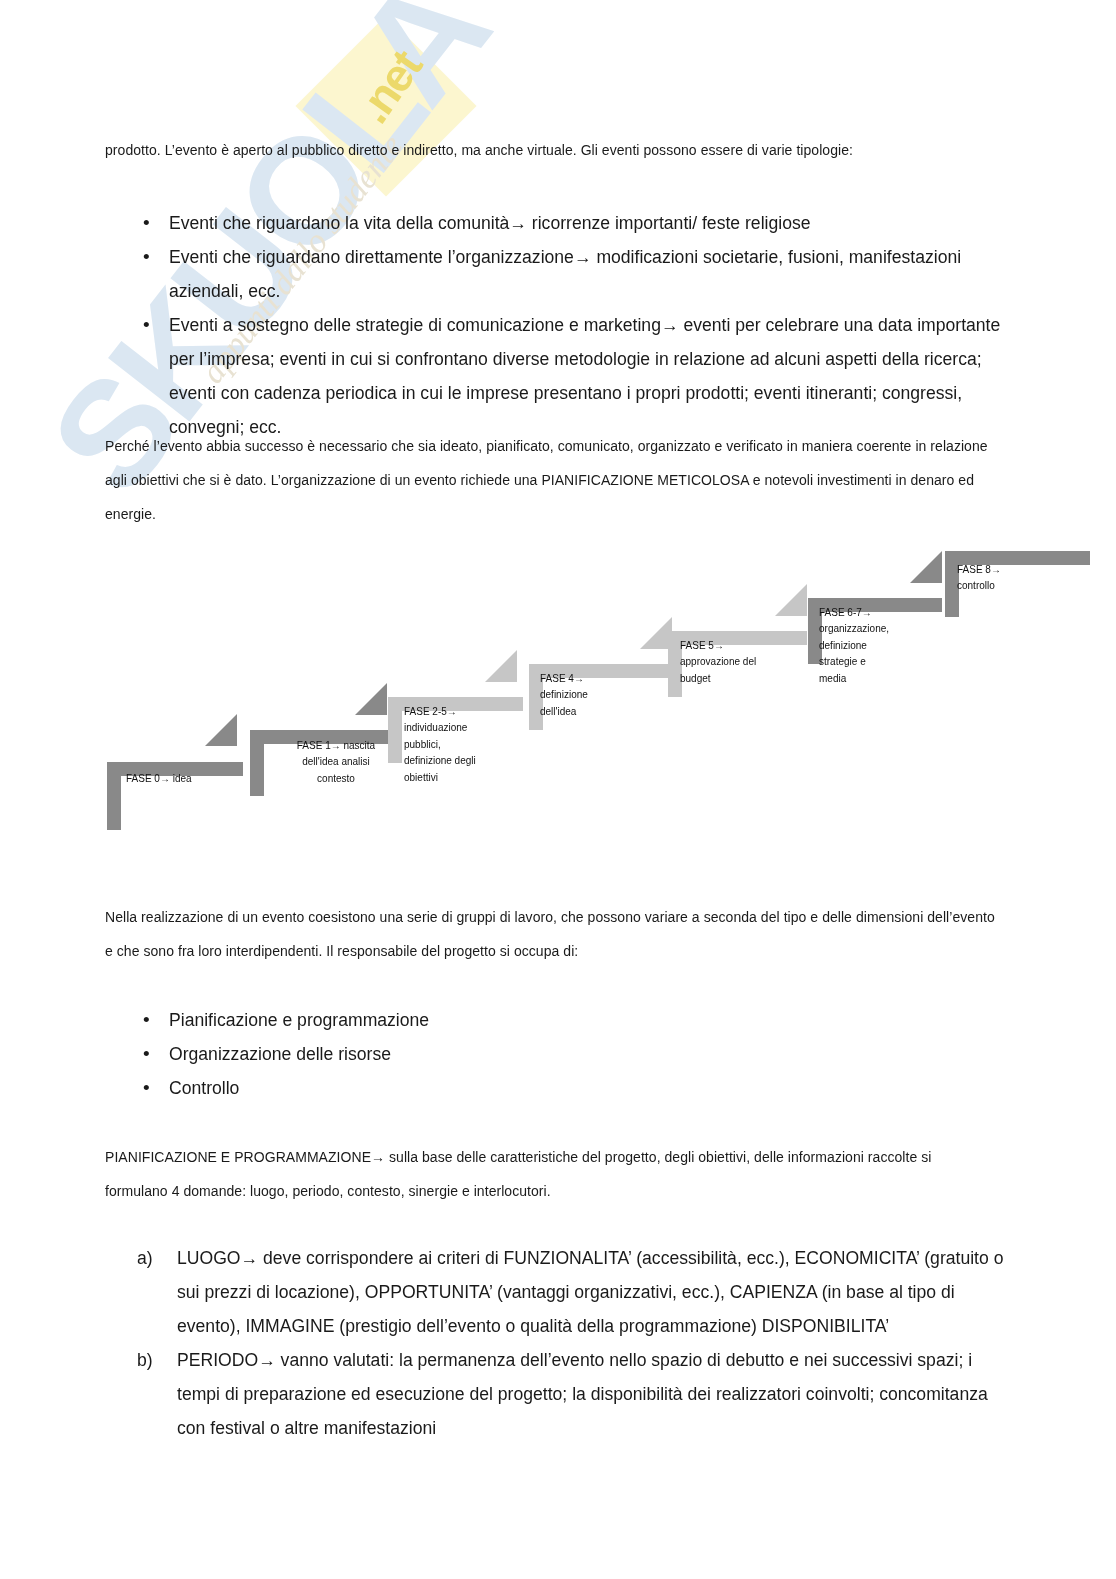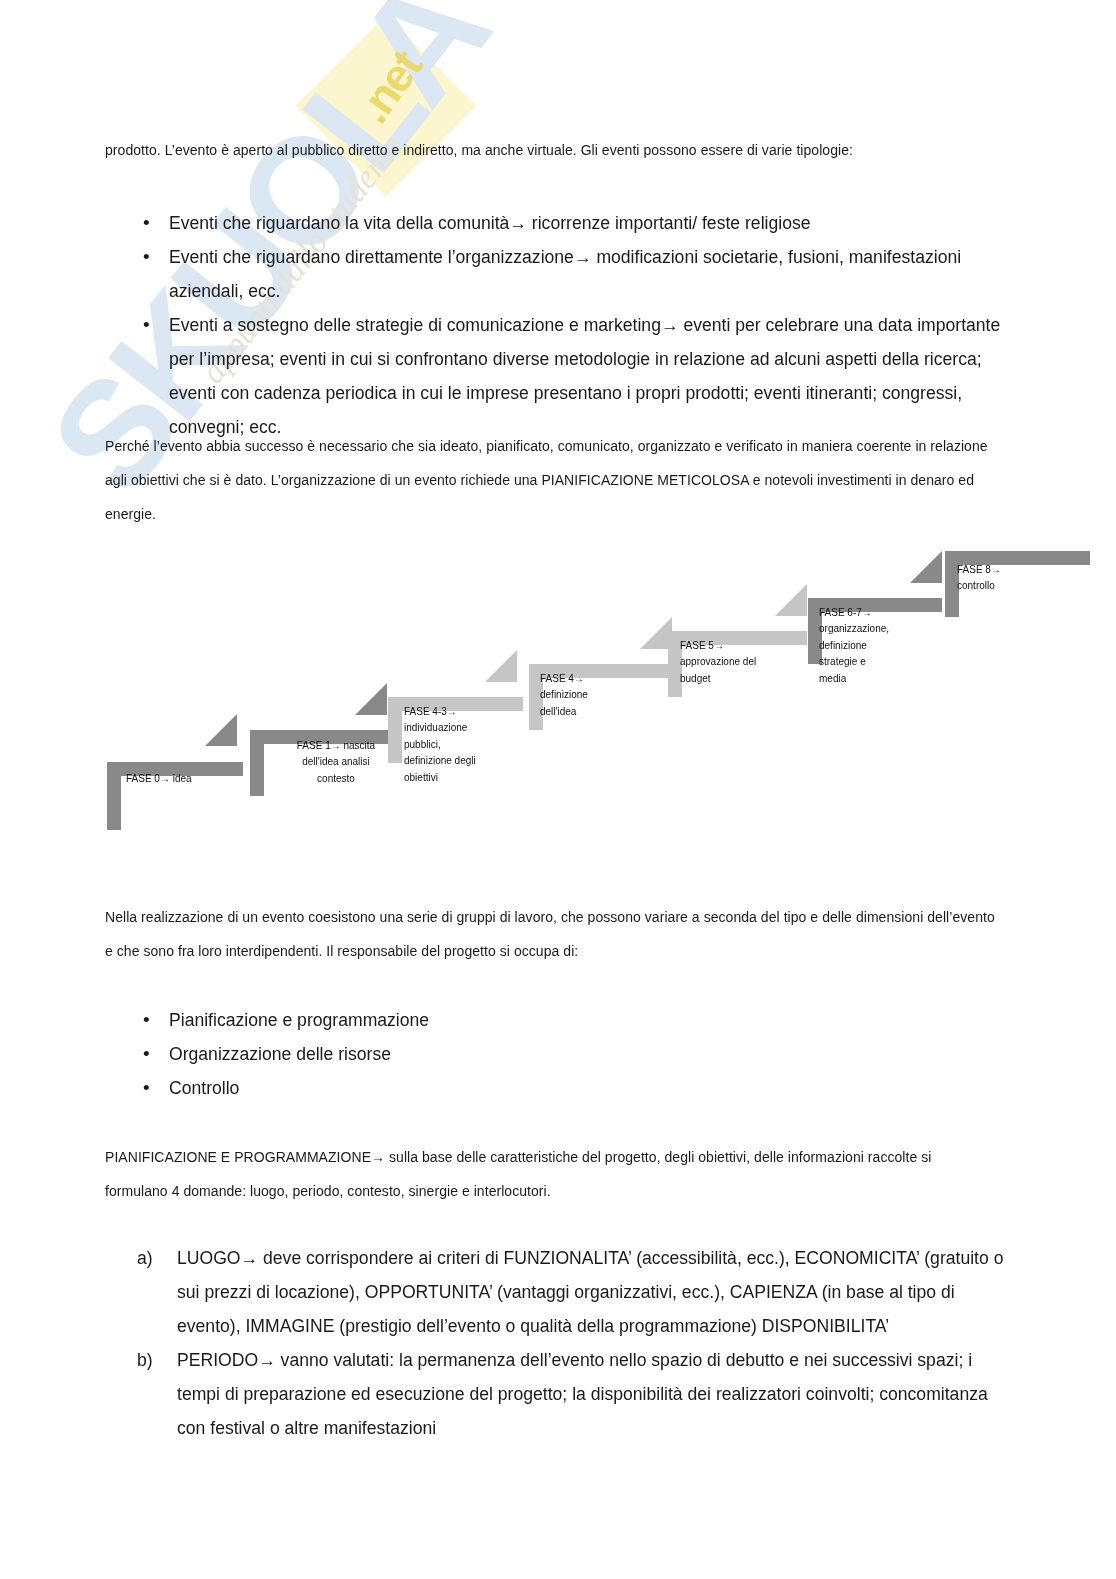--- a/index.html
+++ b/index.html
@@ -190,21 +190,21 @@
       <div class="step-vbar" style="left:250px; top:730px; height:66px; background:#898989;"></div>
       <div class="step-label" style="left:266px; top:738px; width:140px;text-align:center;">FASE 1→ nascita
 dell'idea analisi
 contesto</div>
     </div>
 
     <div class="step">
       <div class="step-tri" style="left:485px; top:650px; border-left:32px solid transparent; border-bottom:32px solid #c6c6c6;"></div>
       <div class="step-hbar" style="left:388px; top:697px; width:135px; background:#c6c6c6;"></div>
       <div class="step-vbar" style="left:388px; top:697px; height:66px; background:#c6c6c6;"></div>
-      <div class="step-label" style="left:404px; top:704px; width:120px;">FASE 4-3→
+      <div class="step-label" style="left:404px; top:704px; width:120px;">FASE 2-5→
 individuazione
 pubblici,
 definizione degli
 obiettivi</div>
     </div>
 
     <div class="step">
       <div class="step-tri" style="left:640px; top:617px; border-left:32px solid transparent; border-bottom:32px solid #c6c6c6;"></div>
       <div class="step-hbar" style="left:529px; top:664px; width:146px; background:#c6c6c6;"></div>
       <div class="step-vbar" style="left:529px; top:664px; height:66px; background:#c6c6c6;"></div>

